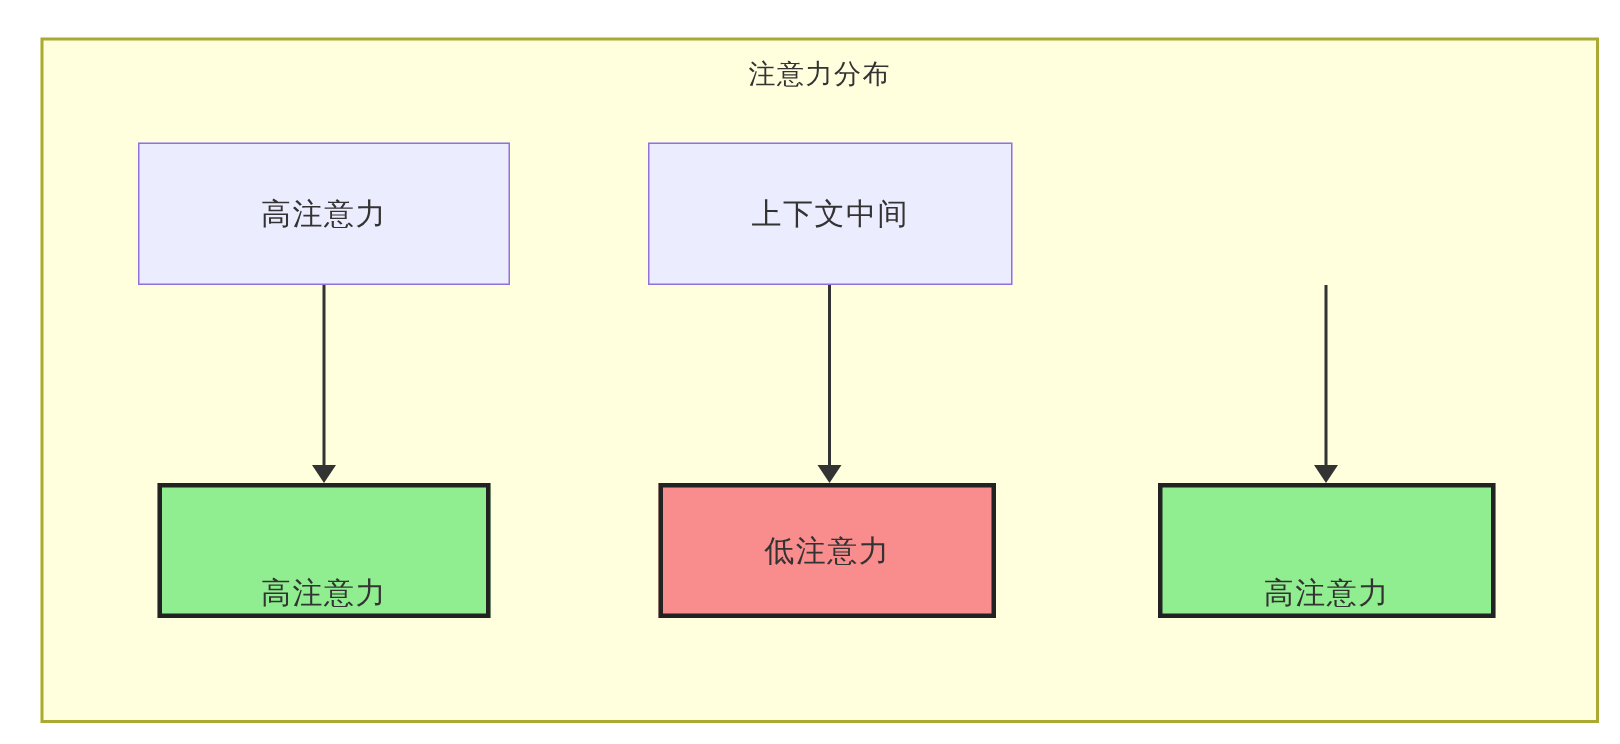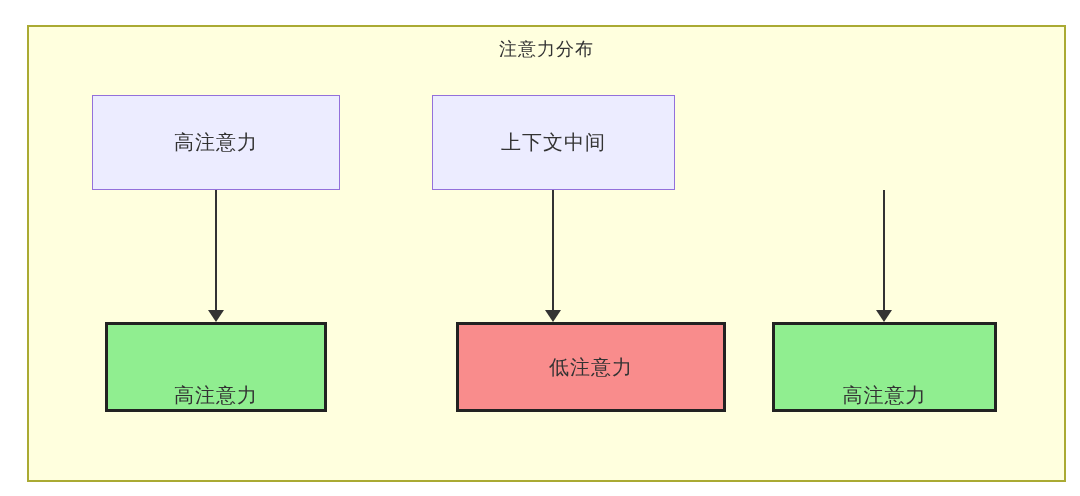--- a/index.html
+++ b/index.html
@@ -65,21 +65,21 @@
     width: 0; height: 0;
     border-left: 8px solid transparent;
     border-right: 8px solid transparent;
     border-top: 12px solid var(--arrow, #333333);
   }
   
   .c1.source { left: 63px;  width: 248px; }
   .c2.source { left: 403px; width: 243px; }
   .c3.source { left: 731px; width: 247px; }
   .c1.target { left: 76px;  width: 222px; }
-  .c2.target { left: 427px; width: 270px; }
+  .c2.target { left: 410px; width: 225px; }
   .c3.target { left: 743px; width: 225px; }
   .c1.arrow  { left: 186px; }
   .c2.arrow  { left: 523px; }
   .c3.arrow  { left: 854px; }
 </style>
 </head>
 <body>
 
 <div class="canvas">
   <div class="diagram-title">注意力分布</div>

